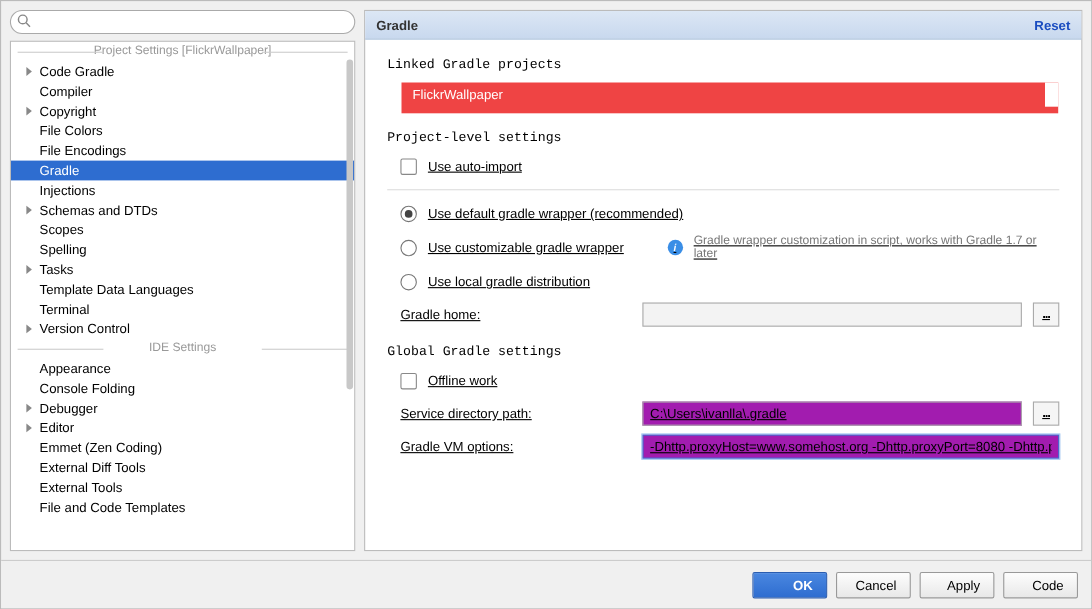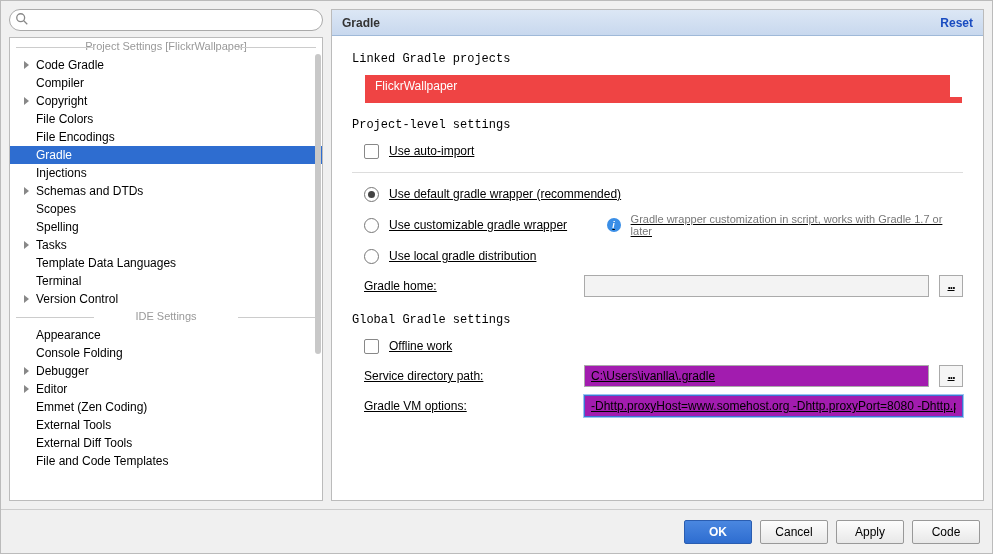--- a/index.html
+++ b/index.html
@@ -35,21 +35,21 @@
 .radio { width: 15px; height: 15px; border: 1px solid #777; border-radius: 50%; background: #fff; flex-shrink: 0; position: relative; }
 .radio.checked::after { content: ""; position: absolute; left: 3px; top: 3px; width: 7px; height: 7px; background: #444; border-radius: 50%; }
 .info-icon { width: 14px; height: 14px; border-radius: 50%; background: #3a8ee6; color: #fff; font-size: 9px; text-align: center; line-height: 14px; font-style: italic; font-weight: bold; flex-shrink: 0; }
 .hint { color: #777; font-size: 11px; }
 .text-input { flex: 1; height: 22px; border: 1px solid #aaa; padding: 0 6px; background: #a21caf; }
 .text-input.disabled { background: #f3f3f3; color: #888; }
 .text-input.focused { border: 1px solid #3a77d4; outline: 1px solid #9ec3f0; }
 .browse-btn { width: 24px; height: 22px; border: 1px solid #aaa; background: #f5f5f5; text-align: center; line-height: 18px; cursor: pointer; font-weight: bold; letter-spacing: -1px; flex-shrink: 0; }
 .sep-line { border: none; border-top: 1px solid #ddd; margin: 10px 0; }
 .button-bar { height: 44px; border-top: 1px solid #ccc; display: flex; justify-content: flex-end; align-items: center; gap: 8px; padding: 0 12px; background: #f0f0f0; }
-.btn { min-width: 68px; height: 24px; border: 1px solid #999; background: linear-gradient(#fdfdfd, #e8e8e8); border-radius: 2px; cursor: pointer; padding: 0 12px; }
+.btn { min-width: 68px; height: 24px; border: 1px solid #999; background: linear-gradient(#fdfdfd, #e8e8e8); border-radius: 2px; cursor: pointer; padding: 0 12px; text-align: right; }
 .btn.primary { background: linear-gradient(#4a87e0, #2e6dd0); color: #fff; border-color: #2a5db0; font-weight: bold; }
 </style>
 </head>
 <body>
 
 <div class="dialog">
   <div class="content">
     <div class="left-panel">
       <div class="search-wrap">
         <svg class="search-icon" viewBox="0 0 16 16">
@@ -74,22 +74,22 @@
             <div class="tree-item has-children">Tasks</div>
             <div class="tree-item">Template Data Languages</div>
             <div class="tree-item">Terminal</div>
             <div class="tree-item has-children">Version Control</div>
             <div class="sep">IDE Settings</div>
             <div class="tree-item">Appearance</div>
             <div class="tree-item">Console Folding</div>
             <div class="tree-item has-children">Debugger</div>
             <div class="tree-item has-children">Editor</div>
             <div class="tree-item">Emmet (Zen Coding)</div>
+            <div class="tree-item">External Diff Tools</div>
             <div class="tree-item">External Tools</div>
-            <div class="tree-item">External Diff Tools</div>
             <div class="tree-item">File and Code Templates</div>
           </div>
         <div class="scroll-thumb"></div>
       </div>
     </div>
 
     <div class="right-panel">
       <div class="right-header">
         <span class="title">Gradle</span>
         <span class="reset">Reset</span>

